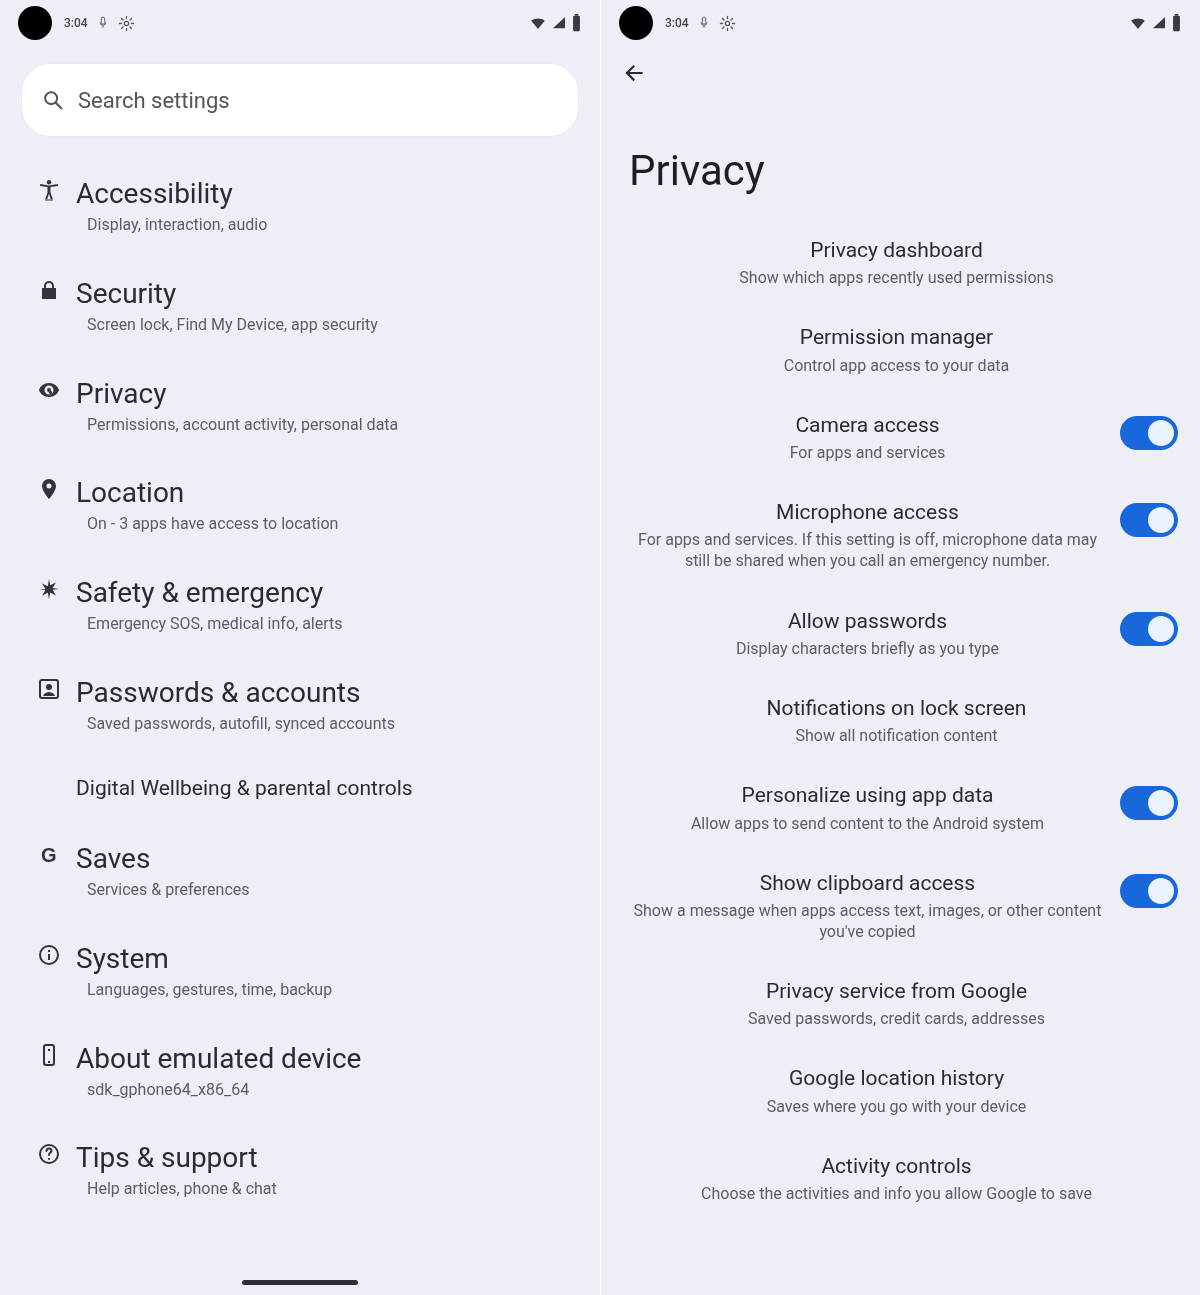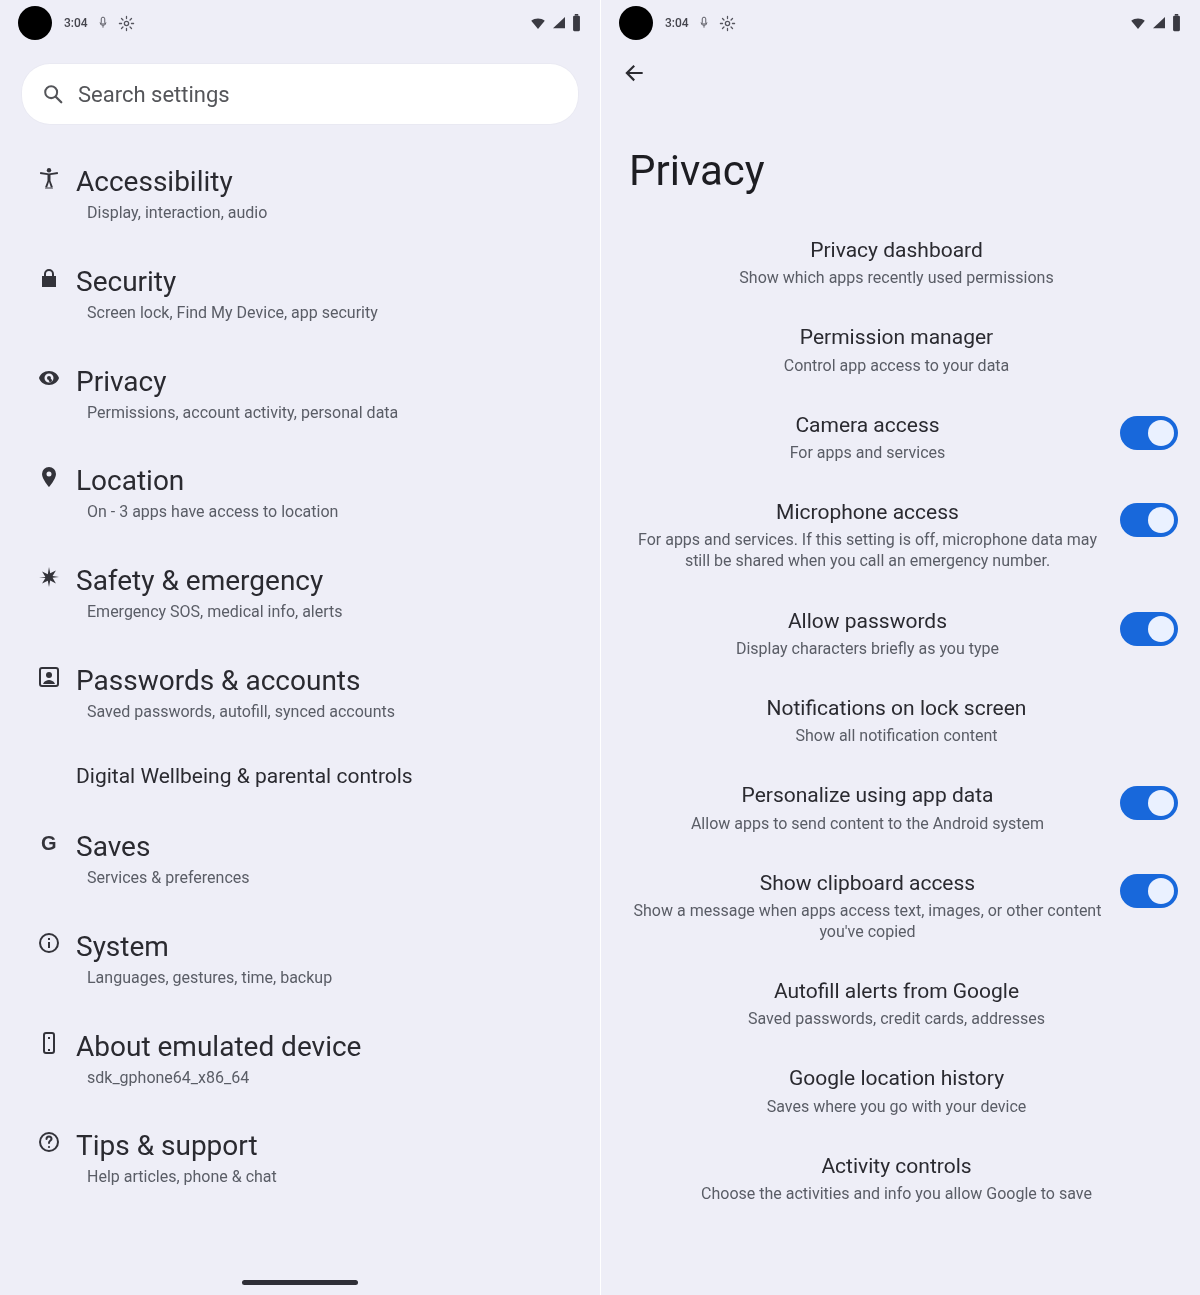--- a/index.html
+++ b/index.html
@@ -44,21 +44,21 @@
     background:#000;margin-right:12px;
   }
   .status .time{font-weight:500;color:#45454d;}
   .status .left-icons{display:flex;align-items:center;gap:8px;margin-left:8px;color:#55555e;}
   .status .right-icons{margin-left:auto;display:flex;align-items:center;gap:4px;color:#3a3a42;}
   .status svg{fill:currentColor;}
 
   
   .search{
     margin:18px 22px 20px 22px;
-    height:60px;
+    height:72px;
     background:var(--search-bg);
     border-radius:28px;
     display:flex;
     align-items:center;
     padding:0 20px;
     color:#545559;
     box-shadow:0 0 0 1px rgba(0,0,0,0.02);
   }
   .search svg{width:22px;height:22px;fill:#3e3e44;}
   .search .ph{margin-left:14px;font-size:22px;color:#545559;}
@@ -453,21 +453,21 @@
           <div class="ptext">
             <div class="ptitle">Show clipboard access</div>
             <div class="psub">Show a message when apps access text, images, or other content you've copied</div>
           </div>
           <div class="toggle">
             <div class="knob"></div>
           </div>
         </div>
         <div class="pref">
           <div class="ptext">
-            <div class="ptitle">Autofill alerts from Google</div>
+            <div class="ptitle">Privacy service from Google</div>
             <div class="psub">Saved passwords, credit cards, addresses</div>
           </div>
         </div>
         <div class="pref">
           <div class="ptext">
             <div class="ptitle">Google location history</div>
             <div class="psub">Saves where you go with your device</div>
           </div>
         </div>
         <div class="pref">

